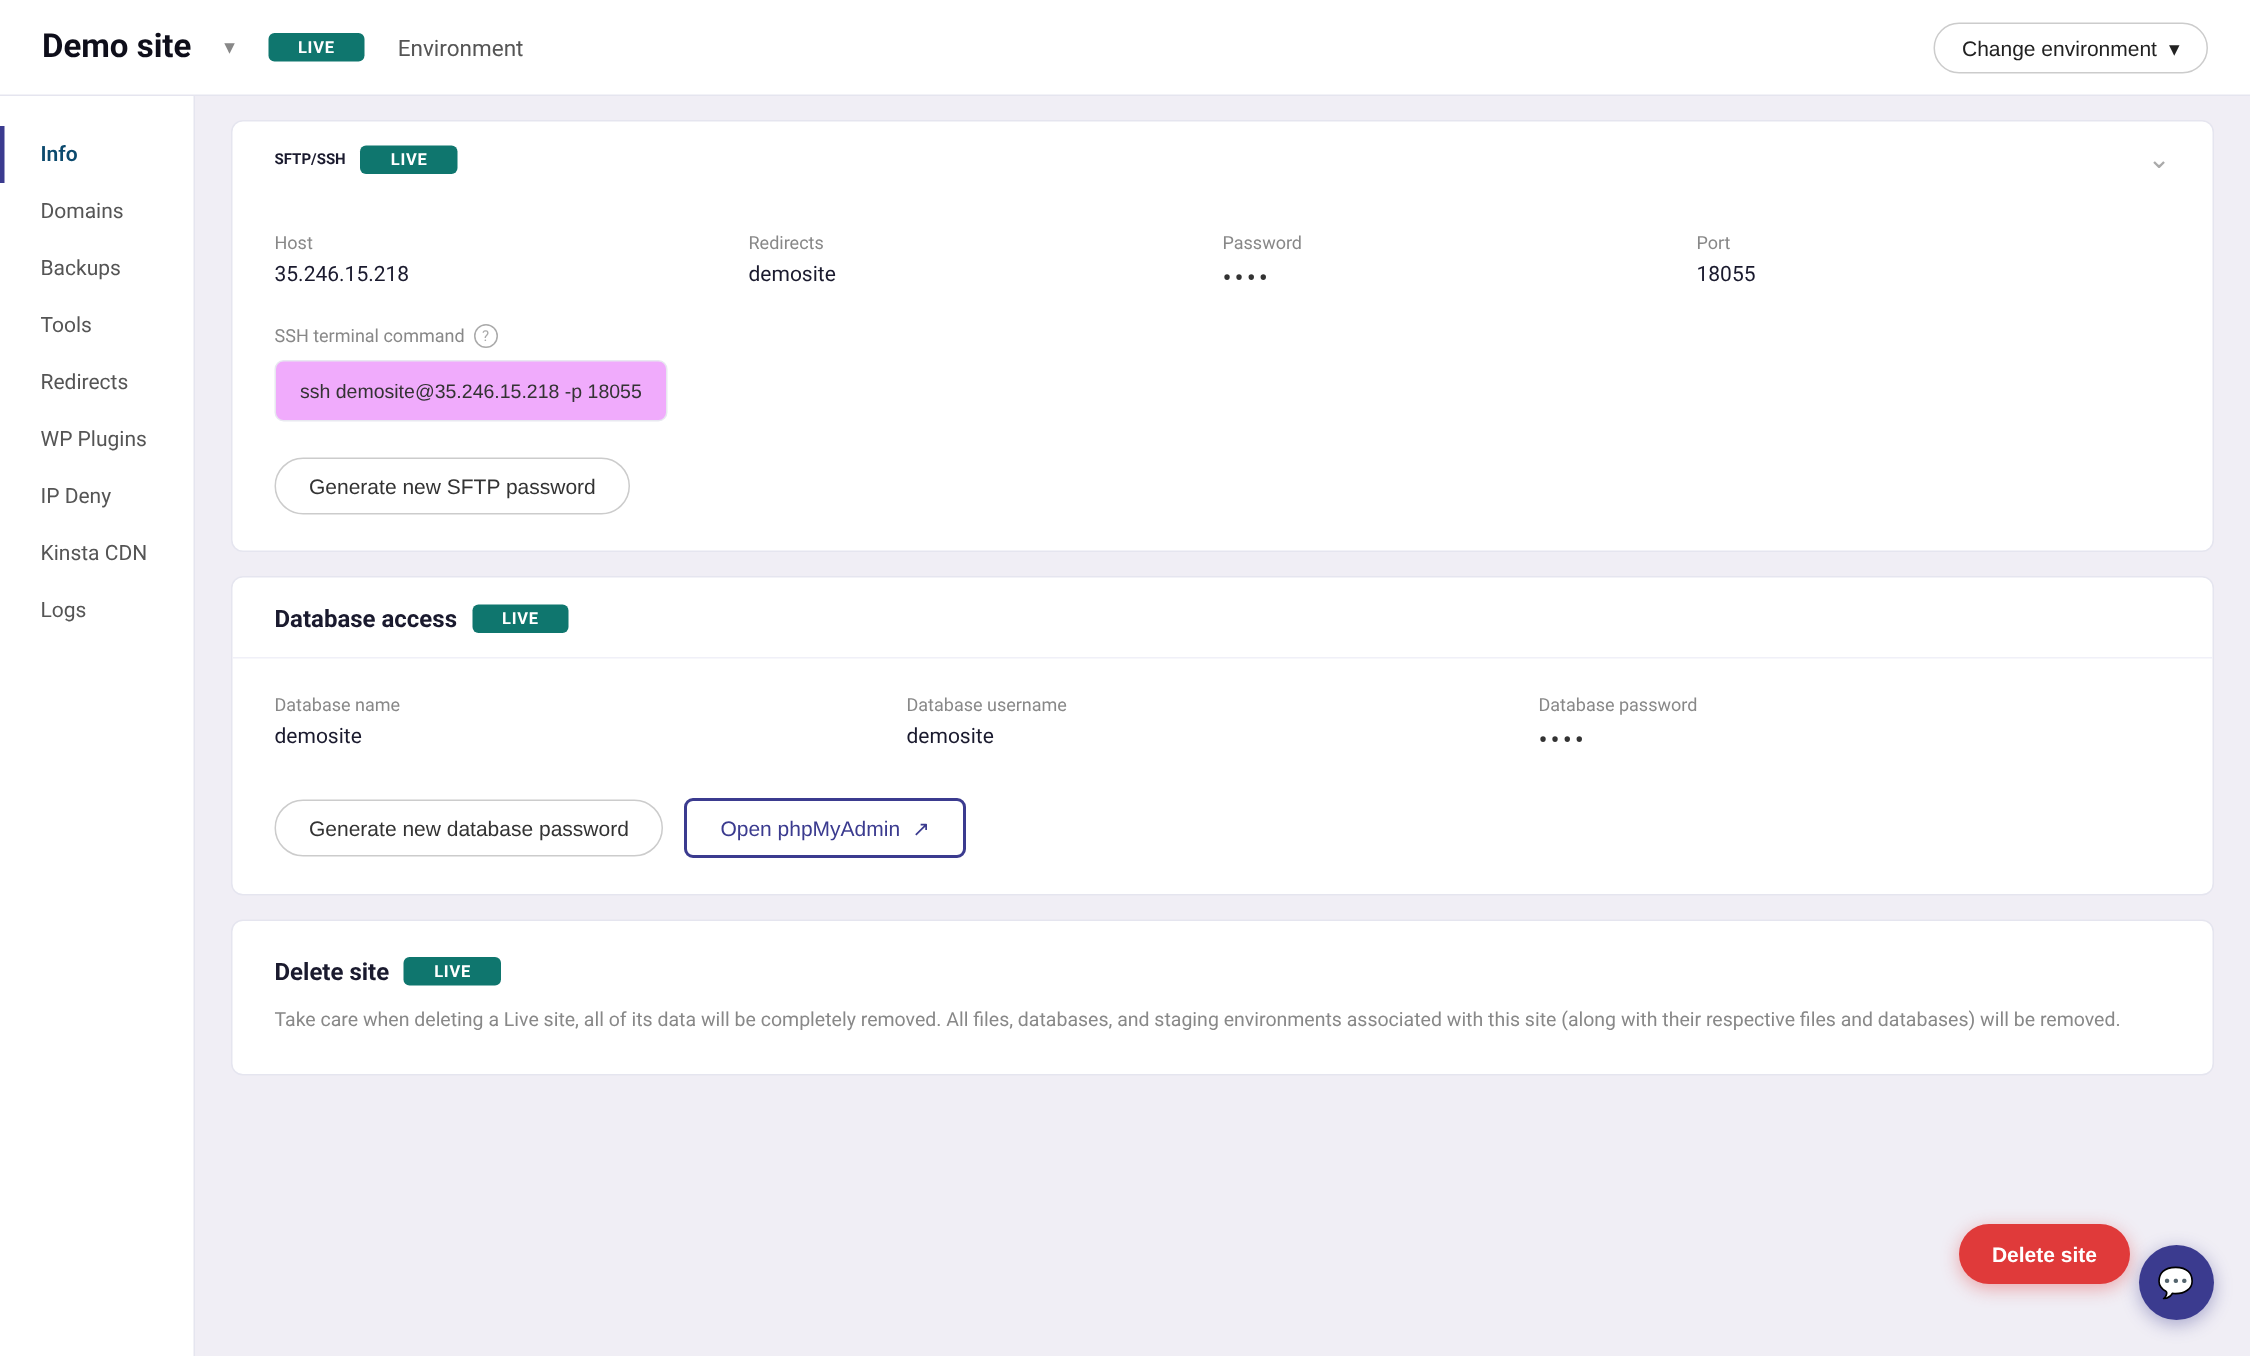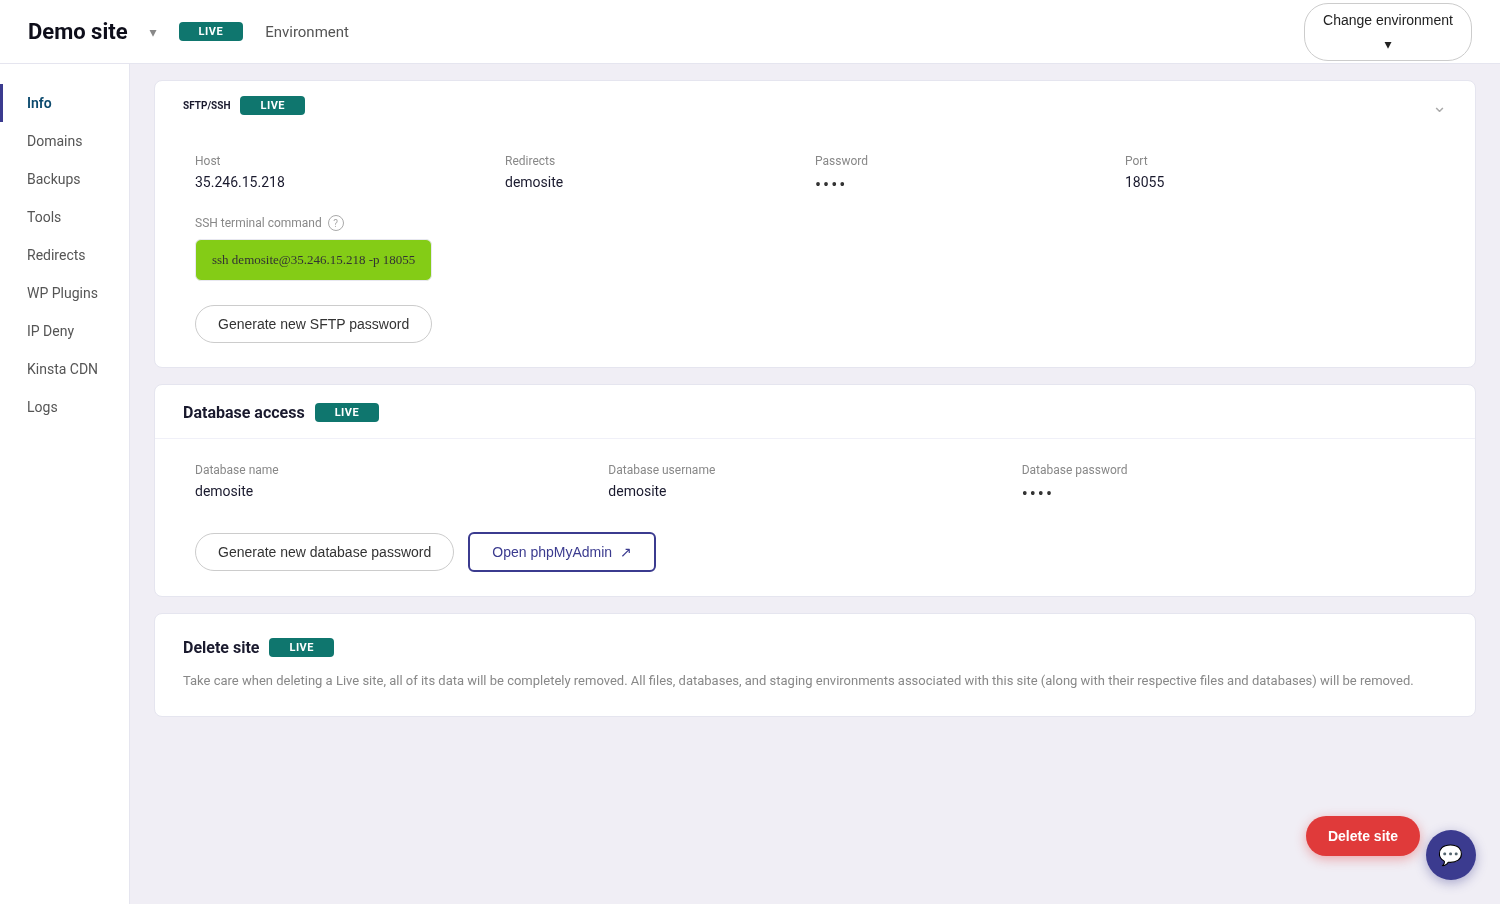--- a/index.html
+++ b/index.html
@@ -51,21 +51,20 @@
       display: flex;
       align-items: center;
       gap: 8px;
       border: 1.5px solid #ccc;
       background: #fff;
       border-radius: 24px;
       padding: 8px 18px;
       font-size: 14px;
       color: #222;
       cursor: pointer;
-      flex-direction: column;
     }
 
     
     .layout {
       display: flex;
       height: calc(100vh - 64px);
     }
 
     
     .sidebar {
@@ -122,21 +121,21 @@
       color: #1a1a2e;
     }
 
     .collapse-icon {
       color: #aaa;
       cursor: pointer;
       font-size: 18px;
     }
 
     .section-body {
-      padding: 24px 40px;
+      padding: 24px 28px;
     }
 
     .fields-row {
       display: flex;
       gap: 0;
       margin-bottom: 20px;
     }
     .field-group {
       flex: 1;
     }
@@ -170,25 +169,25 @@
       border-radius: 50%;
       display: inline-flex;
       align-items: center;
       justify-content: center;
       font-size: 10px;
       color: #aaa;
       cursor: pointer;
     }
 
     .code-block {
-      background: #84cc16;
+      background: #f0abfc;
       border: 1px solid #e8e8f0;
       border-radius: 6px;
       padding: 12px 16px;
-      font-family: Liberation Serif, serif;
+      font-family: Liberation Sans, sans-serif;
       font-size: 13px;
       color: #333;
       margin-bottom: 20px;
       display: inline-block;
     }
 
     .btn-outline {
       border: 1.5px solid #ccc;
       background: #fff;
       border-radius: 24px;

